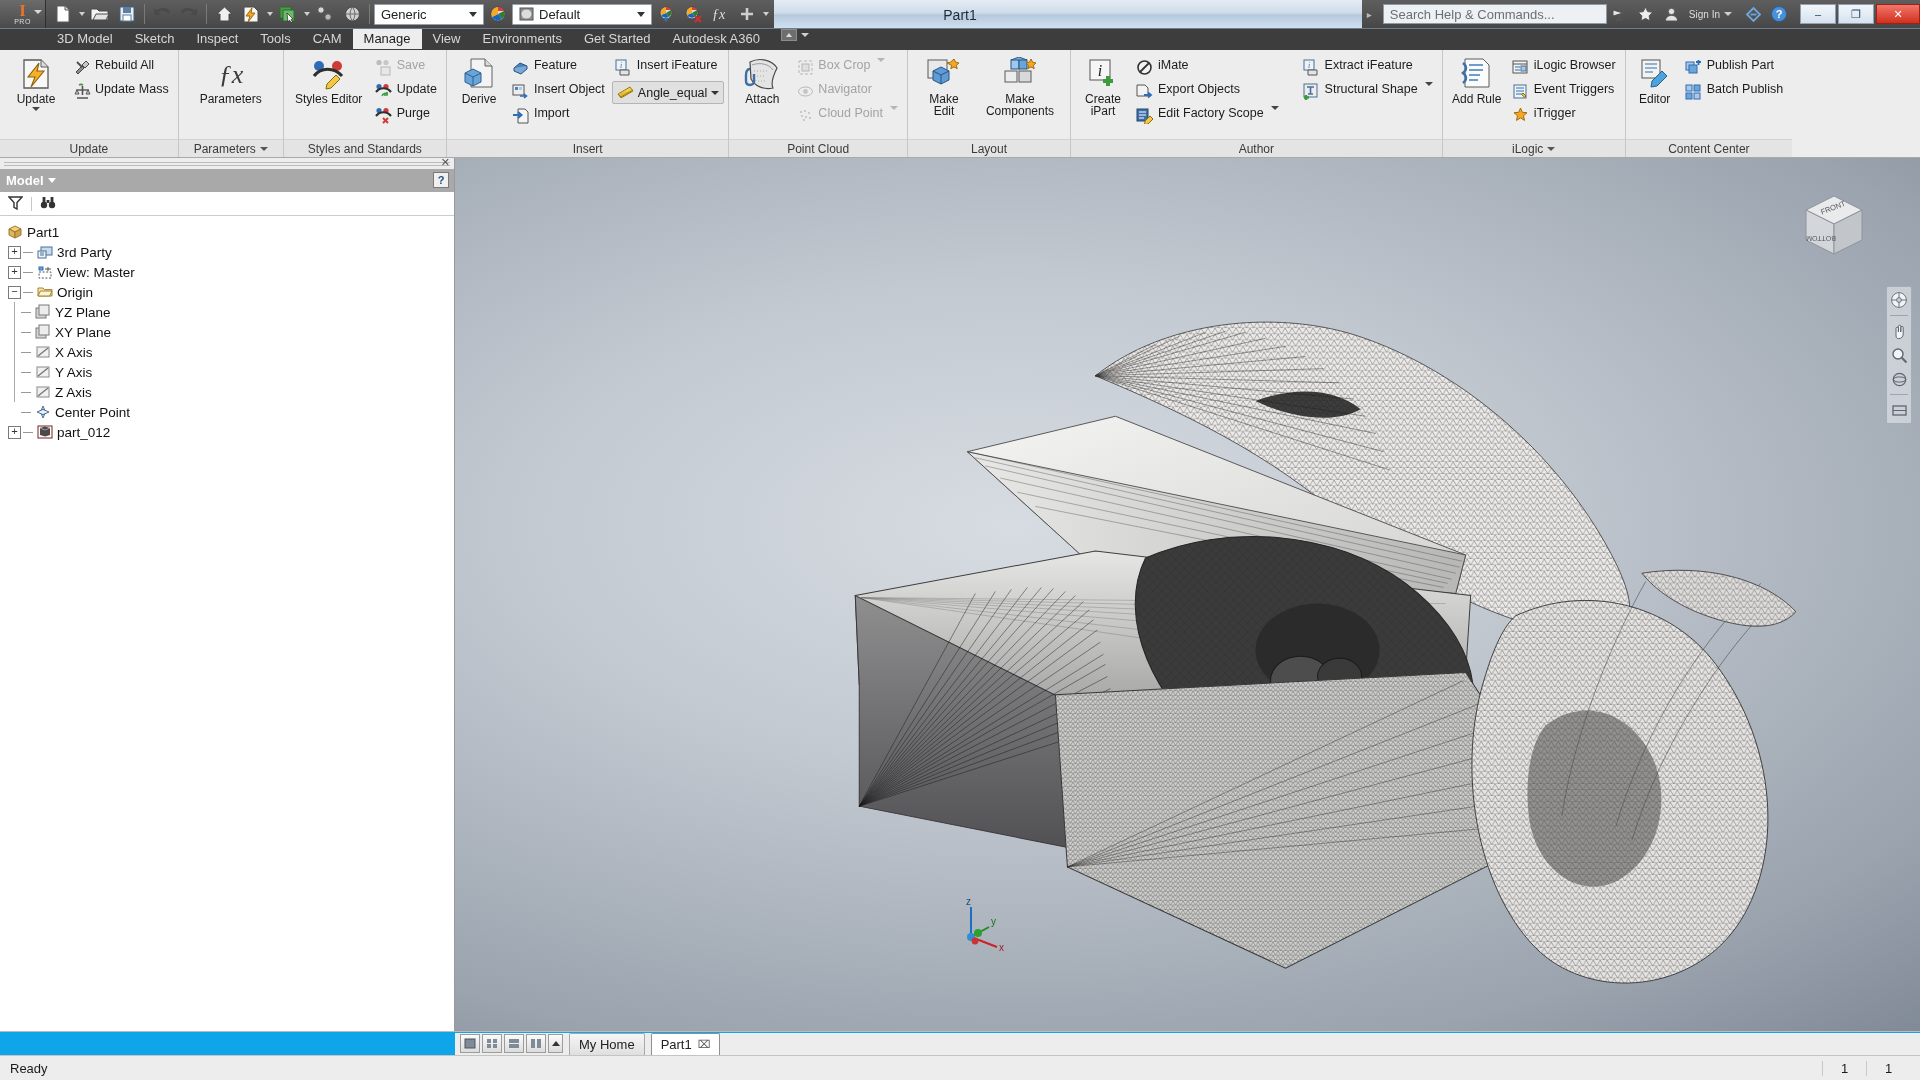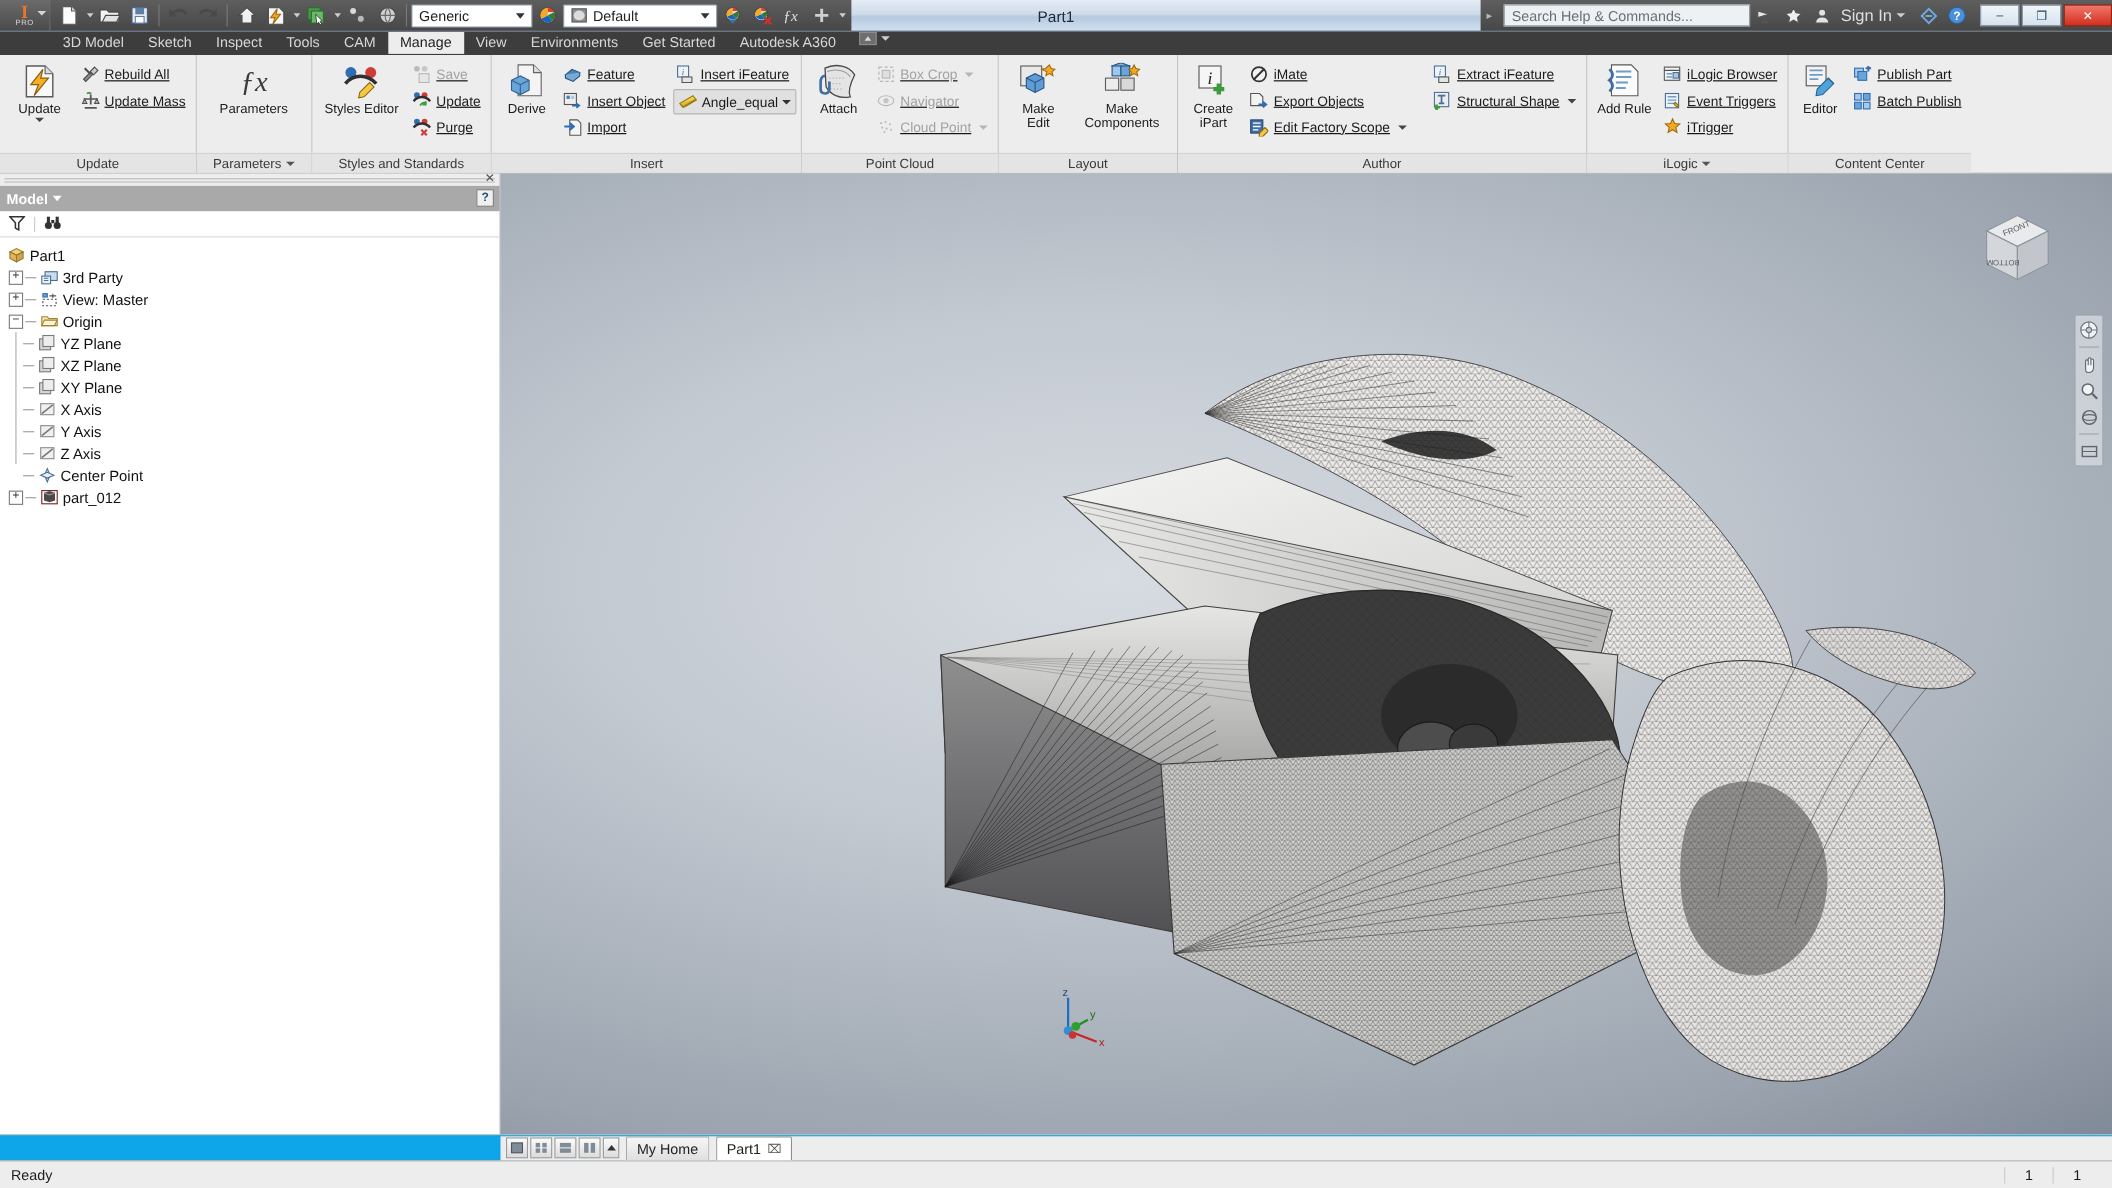--- a/index.html
+++ b/index.html
@@ -50,21 +50,21 @@
     display:flex; align-items:center; justify-content:center;
     font-size:14px; color:#1d2a38; pointer-events:none;
   }
   .titlebar-right { margin-left:auto; display:flex; align-items:center; background: linear-gradient(to bottom,#5e5e5e,#474747); padding-right:0;}
   .search-box {
     width:224px; height:20px; background:#eef1f3; border:1px solid #8e9aa6;
     display:flex; align-items:center; padding:0 6px; font-size:13px; color:#6a6f75; margin-left:6px;
   }
   .search-arrow { color:#b8b8b8; font-size:10px; padding:0 5px; }
   .tb-icon { width:26px; height:26px; display:flex; align-items:center; justify-content:center; cursor:pointer;}
-  .signin { color:#dedede; font-size:15px; padding:0 4px; cursor:pointer; }
+  .signin { color:#dedede; font-size:10px; padding:0 4px; cursor:pointer; }
   .signin-caret { border-left:4px solid transparent;border-right:4px solid transparent;border-top:4px solid #cfcfcf; margin-right:8px;}
   .winctl { display:flex; align-items:center; margin-left:6px; }
   .winbtn { width:36px; height:20px; display:flex; align-items:center; justify-content:center;
             background: linear-gradient(to bottom,#f2f6fa,#d6e2ee); border:1px solid #8fa1b3; margin-left:2px; cursor:pointer; font-size:11px; color:#24425f;}
   .winbtn.close { background: linear-gradient(to bottom,#f1776a,#d22f1e); border-color:#a02014; color:#fff; width:44px;}
 
   
   .ribbon-tabs {
     height: 21px; flex:0 0 21px; background:#3d3d3d; display:flex; align-items:flex-start;
     padding-left: 46px; font-size:13px;
@@ -90,21 +90,21 @@
   }
   .panel-title .cr { border-left:4px solid transparent;border-right:4px solid transparent;border-top:4px solid #555;}
 
   .bigbtn { width:64px; display:flex; flex-direction:column; align-items:center; padding-top:3px; cursor:pointer; border-radius:2px;}
   .bigbtn .ico { height:34px; display:flex; align-items:center; justify-content:center; }
   .bigbtn .lbl { font-size:12px; color:#1c1c1c; text-align:center; line-height:12px; margin-top:2px;}
   .bigbtn .lbl2 { font-size:12px; color:#1c1c1c; text-align:center; line-height:12px;}
   .bigbtn .dcaret { border-left:4px solid transparent;border-right:4px solid transparent;border-top:4px solid #444; margin-top:2px;}
 
   .smallcol { display:flex; flex-direction:column; gap:1px; padding-top:2px; }
-  .smallbtn { display:flex; align-items:center; gap:4px; padding:2px 5px 2px 3px; cursor:pointer; border-radius:2px; height:23px;text-decoration:underline;}
+  .smallbtn { display:flex; align-items:flex-start; gap:4px; padding:2px 5px 2px 3px; cursor:pointer; border-radius:2px; height:23px;}
   .smallbtn .ico { width:18px; height:18px; display:flex; align-items:center; justify-content:center; flex:0 0 18px;}
   .smallbtn .lbl { font-size:12.5px; color:#1c1c1c; white-space:nowrap;}
   .smallbtn.disabled .lbl { color:#a3a3a3; }
   .smallbtn .cr { border-left:4px solid transparent;border-right:4px solid transparent;border-top:4px solid #444; margin-left:3px;}
   .smallbtn.disabled .cr { border-top-color:#b5b5b5;}
 
   .combo-btn {
     display:flex; align-items:center; gap:4px; height:23px; padding:0 4px;
     background:#e0e0e0; border:1px solid #b5b5b5; border-radius:2px; cursor:pointer; margin-top:1px;
   }
@@ -922,31 +922,20 @@
           <span class="tick"></span>
           <span class="ticon">
             <svg width="16" height="16" viewBox="0 0 16 16">
                 <rect x="1" y="4" width="10" height="10" fill="#d6d6d6" stroke="#7a7a7a"></rect>
                 <rect x="4" y="1" width="10" height="10" fill="#ededed" stroke="#7a7a7a"></rect>
               </svg>
           </span>
           <span>YZ Plane</span>
         </div>
 
-        <div class="tnode" style="padding-left:4px">
-          <span class="vline" style="margin-left:6px"></span>
-          <span class="tick"></span>
-          <span class="ticon">
-            <svg width="16" height="16" viewBox="0 0 16 16">
-                <rect x="1" y="4" width="10" height="10" fill="#d6d6d6" stroke="#7a7a7a"></rect>
-                <rect x="4" y="1" width="10" height="10" fill="#ededed" stroke="#7a7a7a"></rect>
-              </svg>
-          </span>
-          <span>XZ Plane</span>
-        </div>
 
         <div class="tnode" style="padding-left:4px">
           <span class="vline" style="margin-left:6px"></span>
           <span class="tick"></span>
           <span class="ticon">
             <svg width="16" height="16" viewBox="0 0 16 16">
                 <rect x="1" y="4" width="10" height="10" fill="#d6d6d6" stroke="#7a7a7a"></rect>
                 <rect x="4" y="1" width="10" height="10" fill="#ededed" stroke="#7a7a7a"></rect>
               </svg>
           </span>

